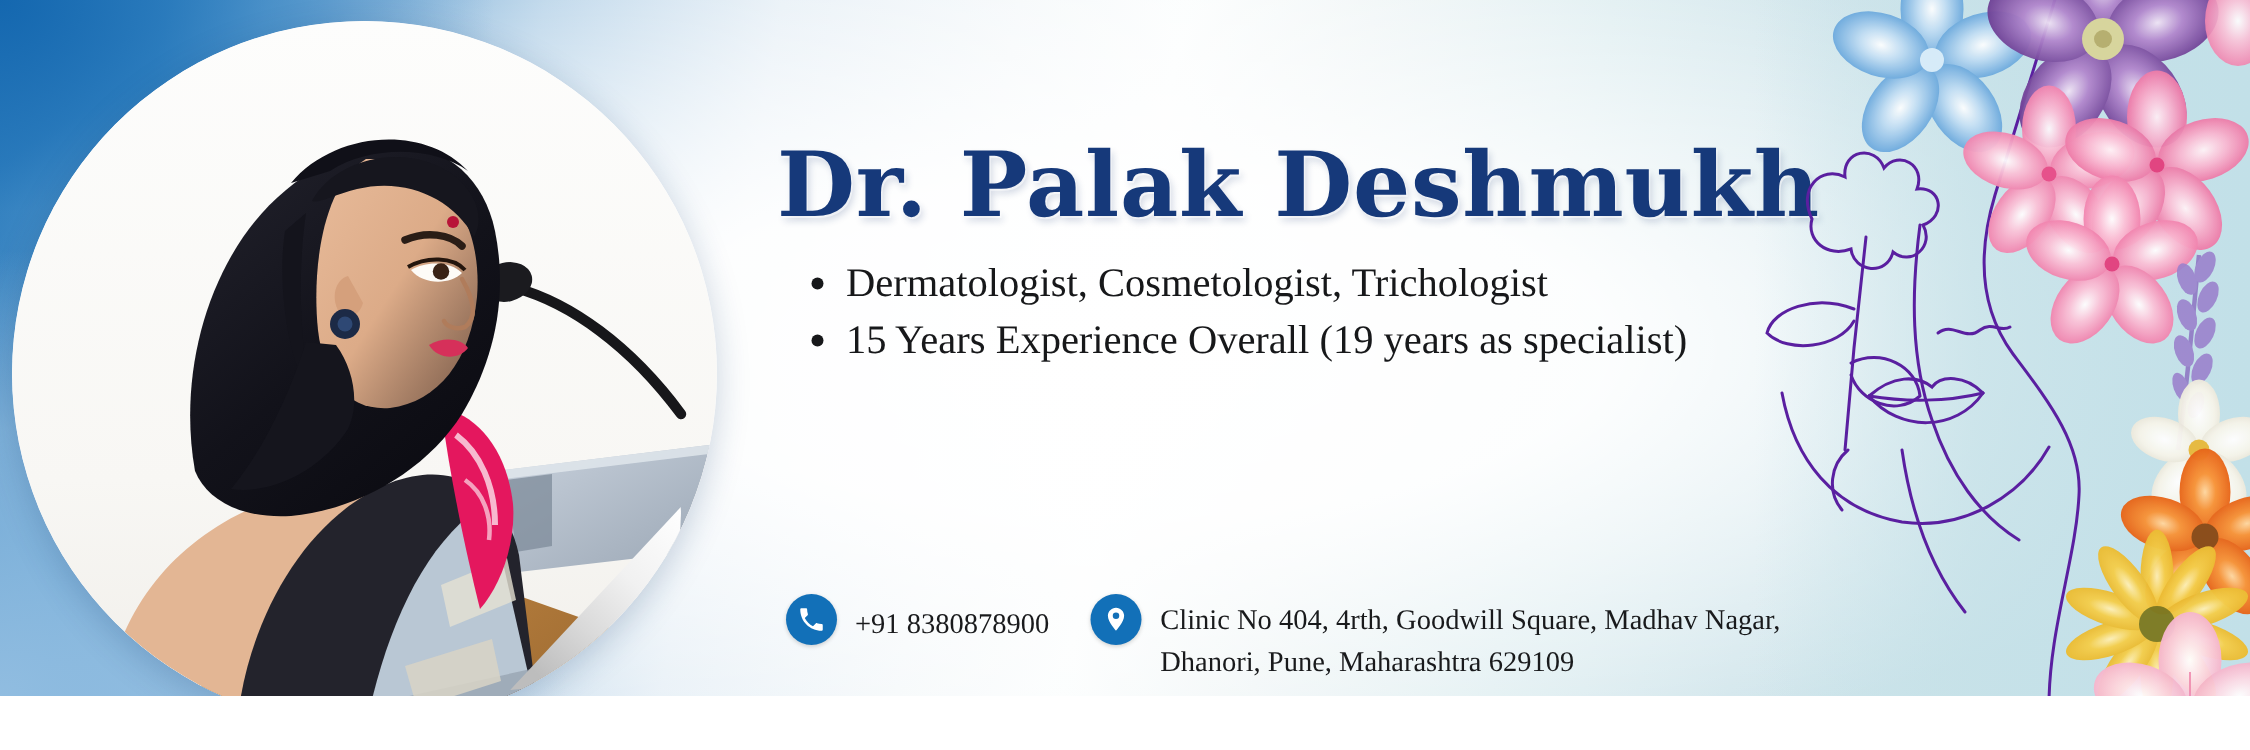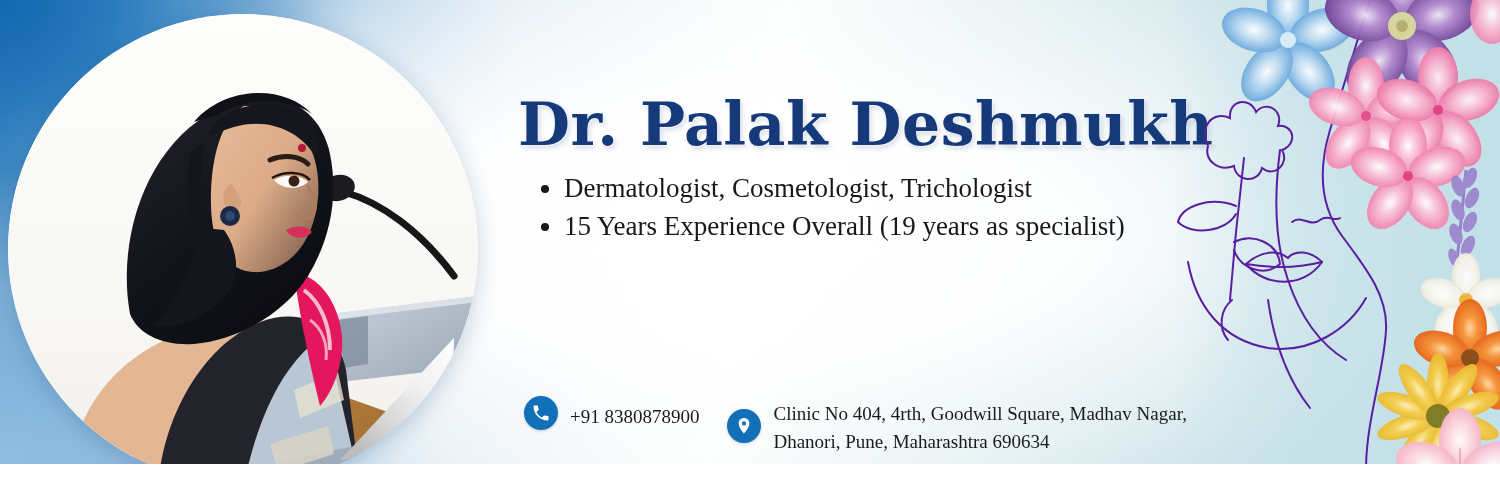--- a/index.html
+++ b/index.html
@@ -54,21 +54,21 @@
     text-shadow:1px 1px 0 rgba(255,255,255,0.55), 2px 3px 5px rgba(20,50,110,0.18);}
   .credentials{margin:10px 0 0 4px;font-family:"Liberation Sans",sans-serif;
     font-weight:700;font-size:25px;letter-spacing:-0.2px;color:#1565b8;
     text-shadow:0 1px 0 rgba(255,255,255,0.5);}
   .points{margin:12px 0 0 24px;padding:0 0 0 22px;list-style:disc;}
   .points li{font-family:"Liberation Serif","DejaVu Serif",serif;
     font-size:27px;line-height:1.42;color:#17181a;}
 
   
   .contacts{position:absolute;left:524px;top:396px;display:flex;align-items:flex-start;gap:28px;}
-  .contact{display:flex;align-items:center;gap:12px;}
+  .contact{display:flex;align-items:flex-start;gap:12px;}
   .cicon{flex:0 0 auto;width:34px;height:34px;border-radius:50%;background:#1270b8;
     display:flex;align-items:center;justify-content:center;box-shadow:0 1px 3px rgba(0,0,0,0.18);}
   .cicon svg{display:block;}
   .ctext{font-family:"Liberation Serif","DejaVu Serif",serif;font-size:19px;line-height:1.45;color:#191a1c;
     padding-top:4px;white-space:pre-line;}
   .phone-text{padding-top:7px;}
 
   
   .art{position:absolute;right:0;top:0;width:330px;height:500px;pointer-events:none;}
   .art svg{position:absolute;right:0;top:0;}
@@ -189,21 +189,21 @@
       </span>
       <span class="ctext phone-text">+91 8380878900</span>
     </div>
     <div class="contact">
       <span class="cicon">
         <svg width="20" height="20" viewBox="0 0 24 24">
             <path fill="#ffffff" d="M12 2.5c-3.6 0-6.5 2.9-6.5 6.5 0 4.9 6.5 12 6.5 12s6.5-7.1 6.5-12c0-3.6-2.9-6.5-6.5-6.5zm0 9a2.6 2.6 0 1 1 0-5.2 2.6 2.6 0 0 1 0 5.2z"></path>
           </svg>
       </span>
       <span class="ctext">Clinic No 404, 4rth, Goodwill Square, Madhav Nagar,
-Dhanori, Pune, Maharashtra 690634</span>
+Dhanori, Pune, Maharashtra 629109</span>
     </div>
   </div>
 
   <div class="art">
     <svg width="330" height="500" viewBox="0 0 330 500">
       <defs>
         <radialGradient id="fBlue" cx="0.5" cy="0.5" r="0.5">
           <stop offset="0" stop-color="#ffffff"></stop>
             <stop offset="0.45" stop-color="#bfdcf3"></stop>
             <stop offset="1" stop-color="#6aa8dd"></stop>

